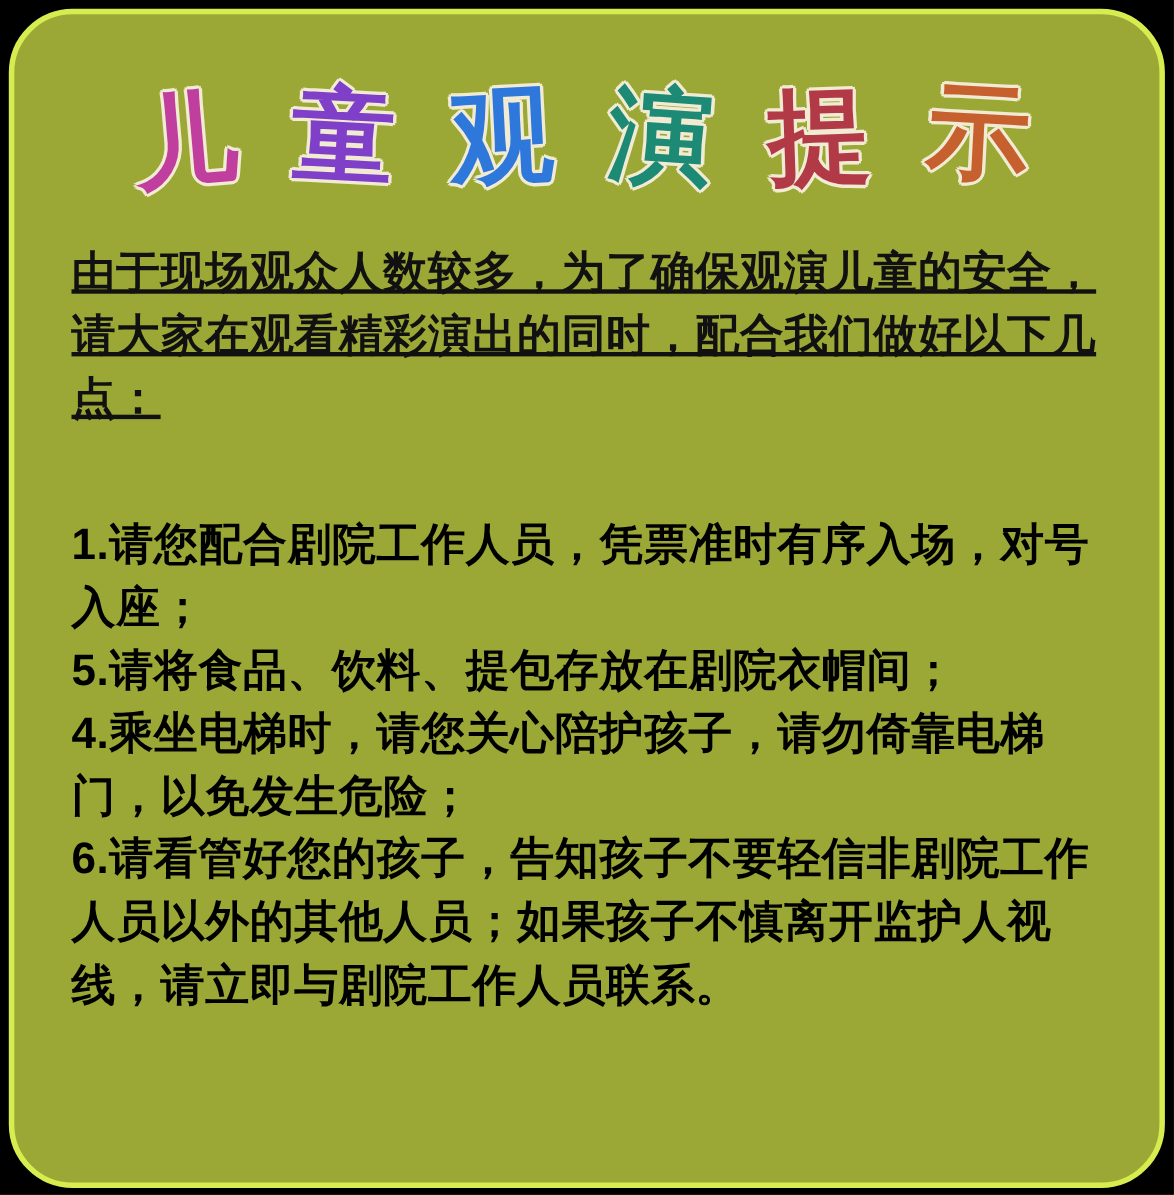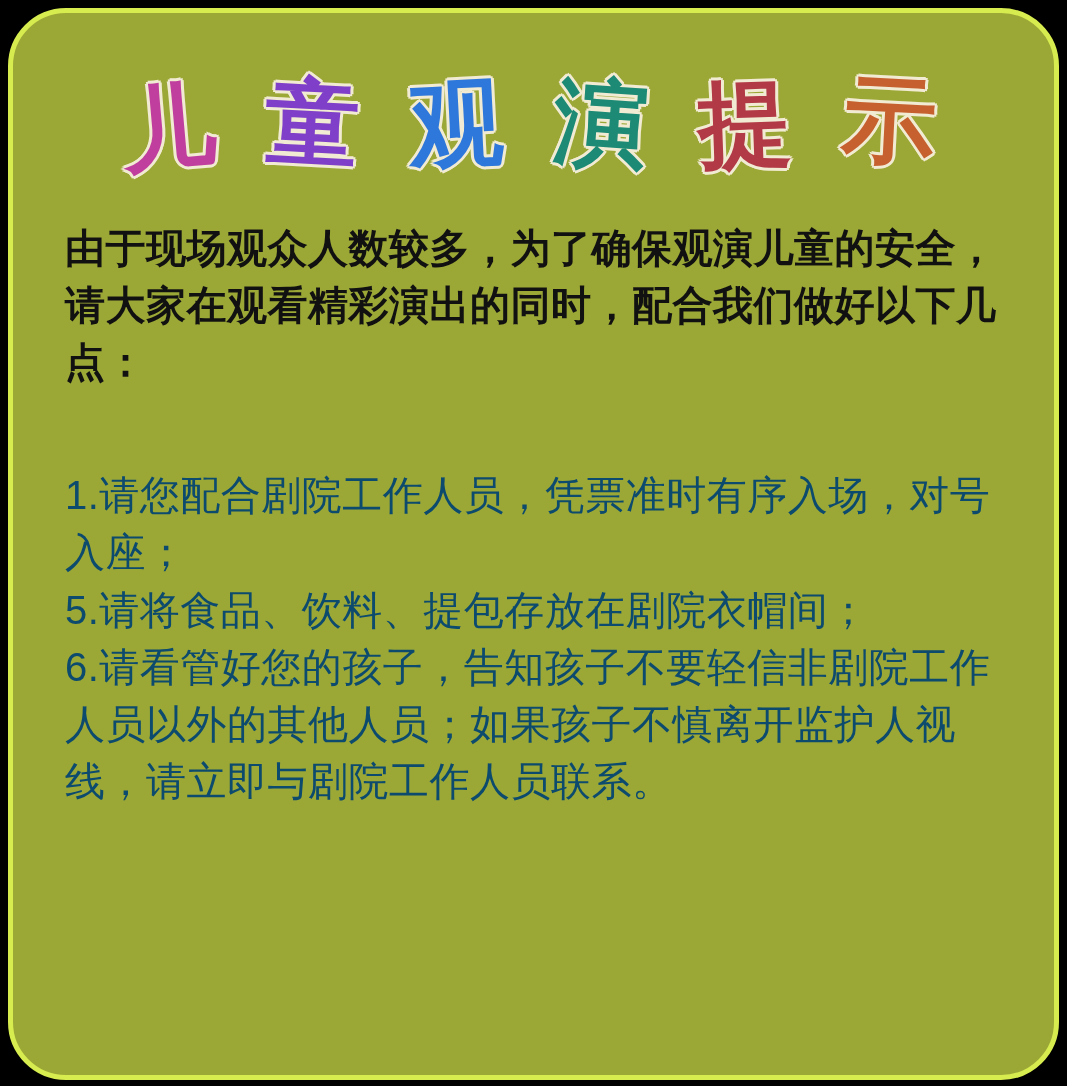--- a/index.html
+++ b/index.html
@@ -49,32 +49,33 @@
   .poster-title .title-char:nth-child(5) { transform: rotate(-2deg); }
   .poster-title .title-char:nth-child(6) { transform: rotate(3deg) translateY(-3px); }
 
   .intro-paragraph {
     margin: 46px 0 0 0;
     color: #111111;
     font-size: 40px;
     line-height: 1.43;
     font-weight: 800;
     letter-spacing: 0.5px;
+    text-decoration: underline;
   }
   .tips-list {
     margin: 76px 0 0 0;
     padding: 0;
     list-style: none;
   }
   .tips-list .tip-item {
     margin: 0;
-    color: #0c4a6e;
+    color: #000000;
     font-size: 40px;
     line-height: 1.43;
-    font-weight: 400;
+    font-weight: 700;
     letter-spacing: 0.5px;
   }
 </style>
 </head>
 <body>
 
 <div class="poster-card" style="background-color: rgb(156, 168, 54);">
 
   <h1 class="poster-title">
     <span class="title-char" style="color: rgb(192, 63, 158);">儿</span>
@@ -83,16 +84,17 @@
     <span class="title-char" style="color: rgb(28, 138, 116);">演</span>
     <span class="title-char" style="color: rgb(178, 58, 70);">提</span>
     <span class="title-char" style="color: rgb(198, 96, 46);">示</span>
   </h1>
 
   <p class="intro-paragraph">由于现场观众人数较多，为了确保观演儿童的安全，请大家在观看精彩演出的同时，配合我们做好以下几点：</p>
 
   <ul class="tips-list">
     <li class="tip-item">1.请您配合剧院工作人员，凭票准时有序入场，对号入座；</li>
     <li class="tip-item">5.请将食品、饮料、提包存放在剧院衣帽间；</li>
+    <li class="tip-item">4.乘坐电梯时，请您关心陪护孩子，请勿倚靠电梯门，以免发生危险；</li>
     <li class="tip-item">6.请看管好您的孩子，告知孩子不要轻信非剧院工作人员以外的其他人员；如果孩子不慎离开监护人视线，请立即与剧院工作人员联系。</li>
   </ul>
 
 </div>
 
 </body></html>

